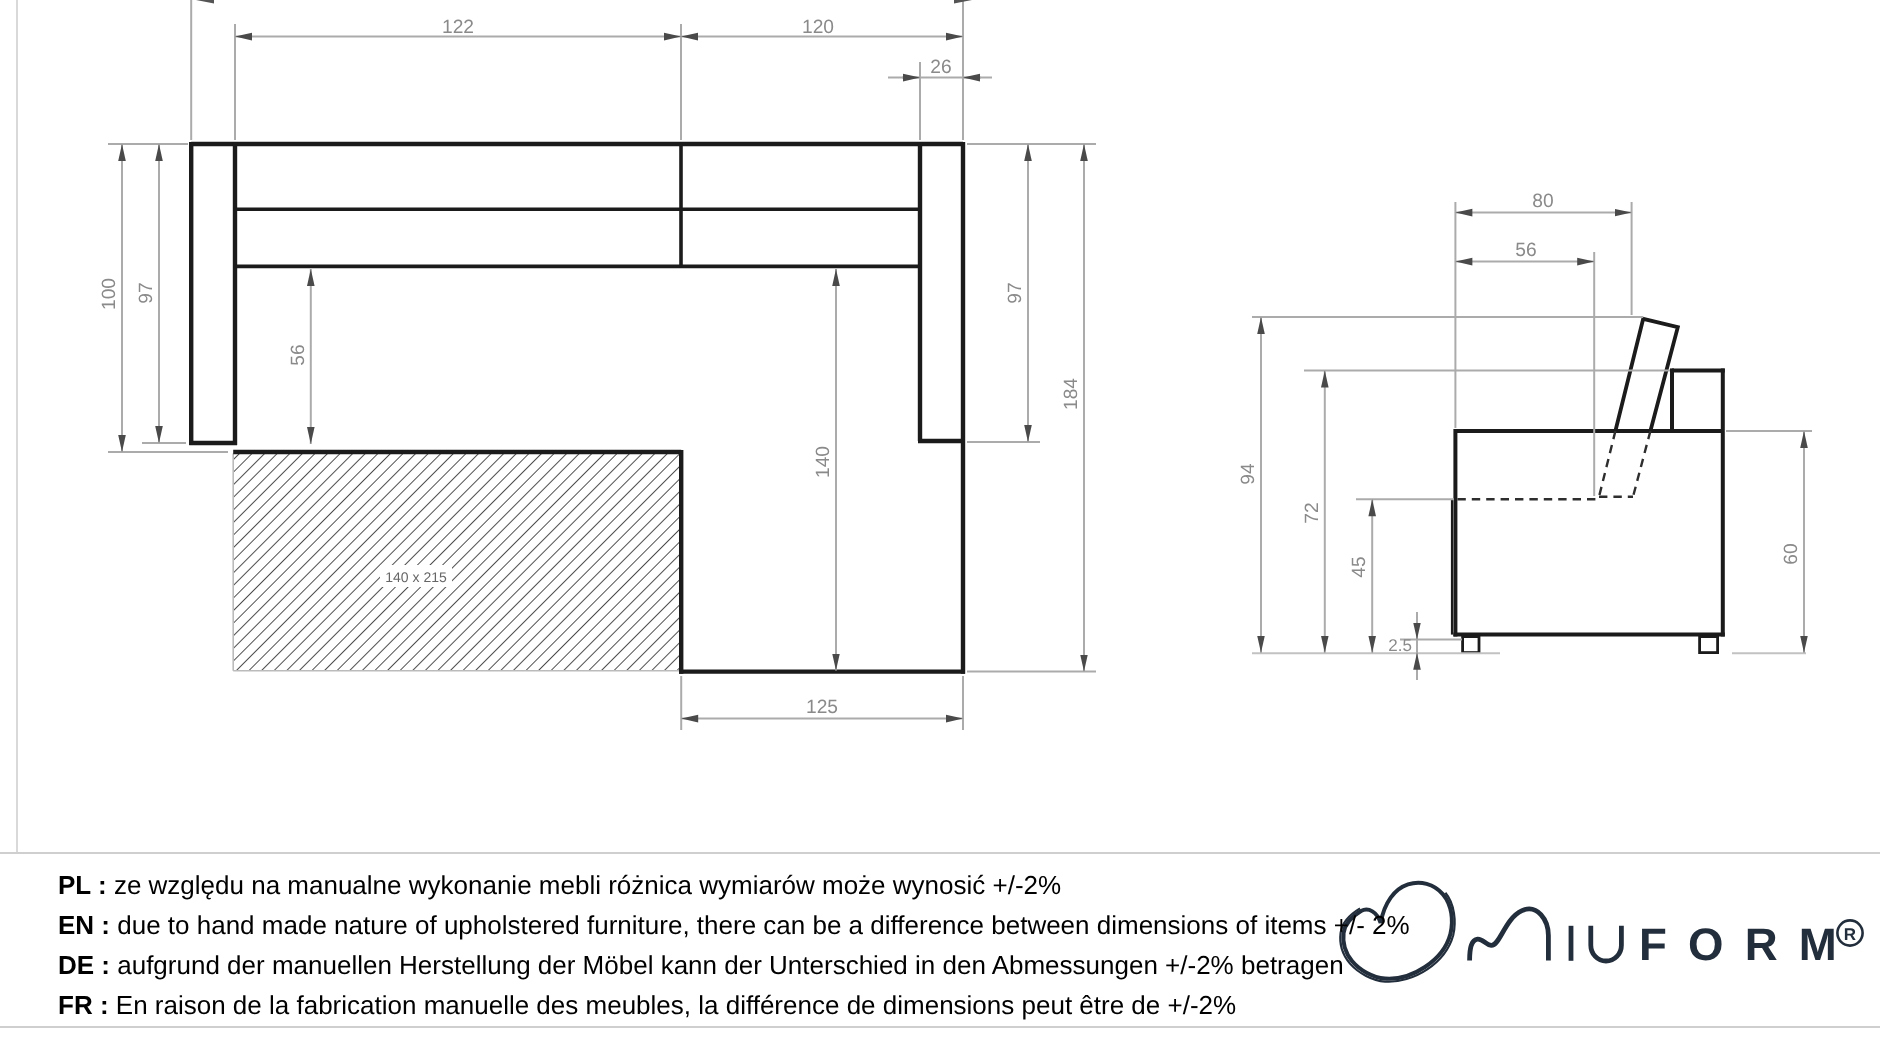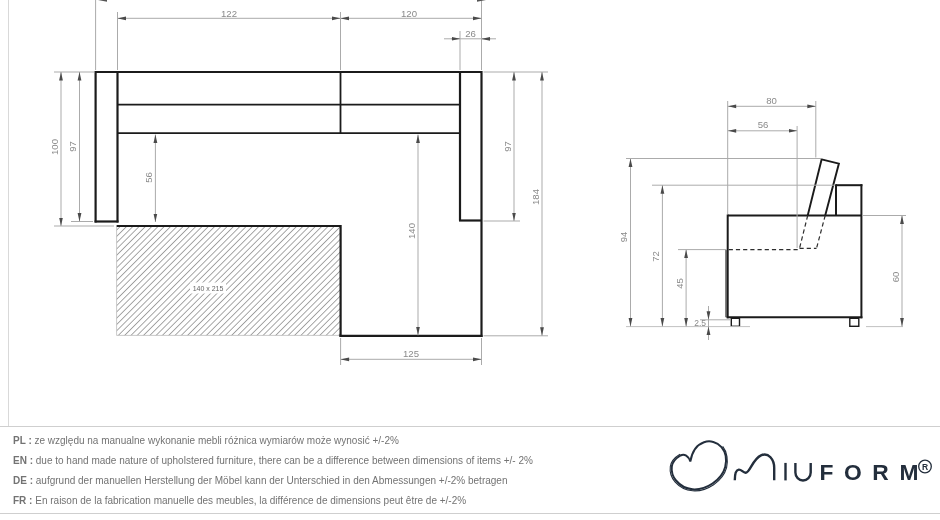--- a/index.html
+++ b/index.html
@@ -1,17 +1,17 @@
 <!DOCTYPE html>
 <html><head>
 <meta charset="utf-8">
 <style>
   html,body{margin:0;padding:0;background:#fff;width:940px;height:520px;overflow:hidden;}
   body{font-family:"Liberation Sans", sans-serif;position:relative;}
-  .txt{position:absolute;left:13px;font-size:10px;color:#737373;white-space:nowrap;letter-spacing:0;}
+  .txt{position:absolute;left:29px;font-size:13px;color:#000000;white-space:nowrap;letter-spacing:0;}
   .txt b{font-weight:bold;}
   svg text{font-family:"Liberation Sans", sans-serif;}
 </style>
 </head>
 <body>
 
 <svg width="940" height="520" viewBox="0 0 940 520" style="position:absolute;left:0;top:0">
 <defs>
 <marker id="ae" orient="auto" markerWidth="10" markerHeight="5" refX="8.5" refY="2.5" markerUnits="userSpaceOnUse">
         <path d="M0,0.6 L8.5,2.5 L0,4.4 z" fill="#4a4a4a"></path>

